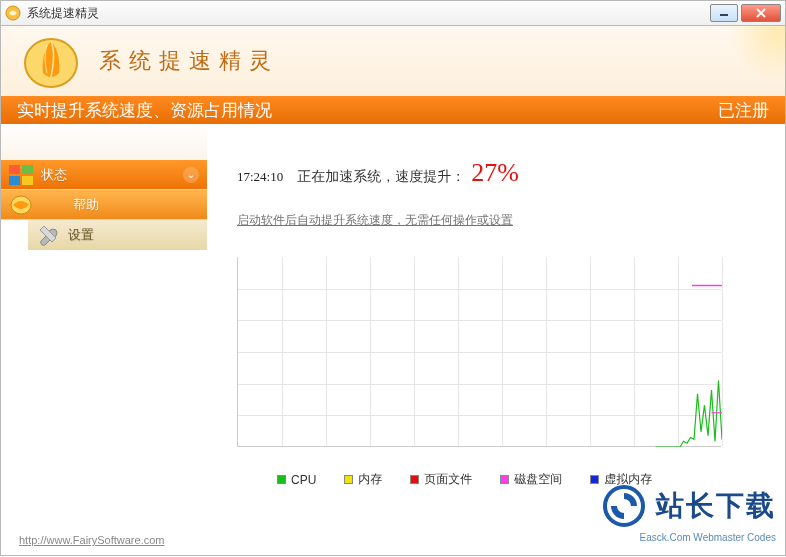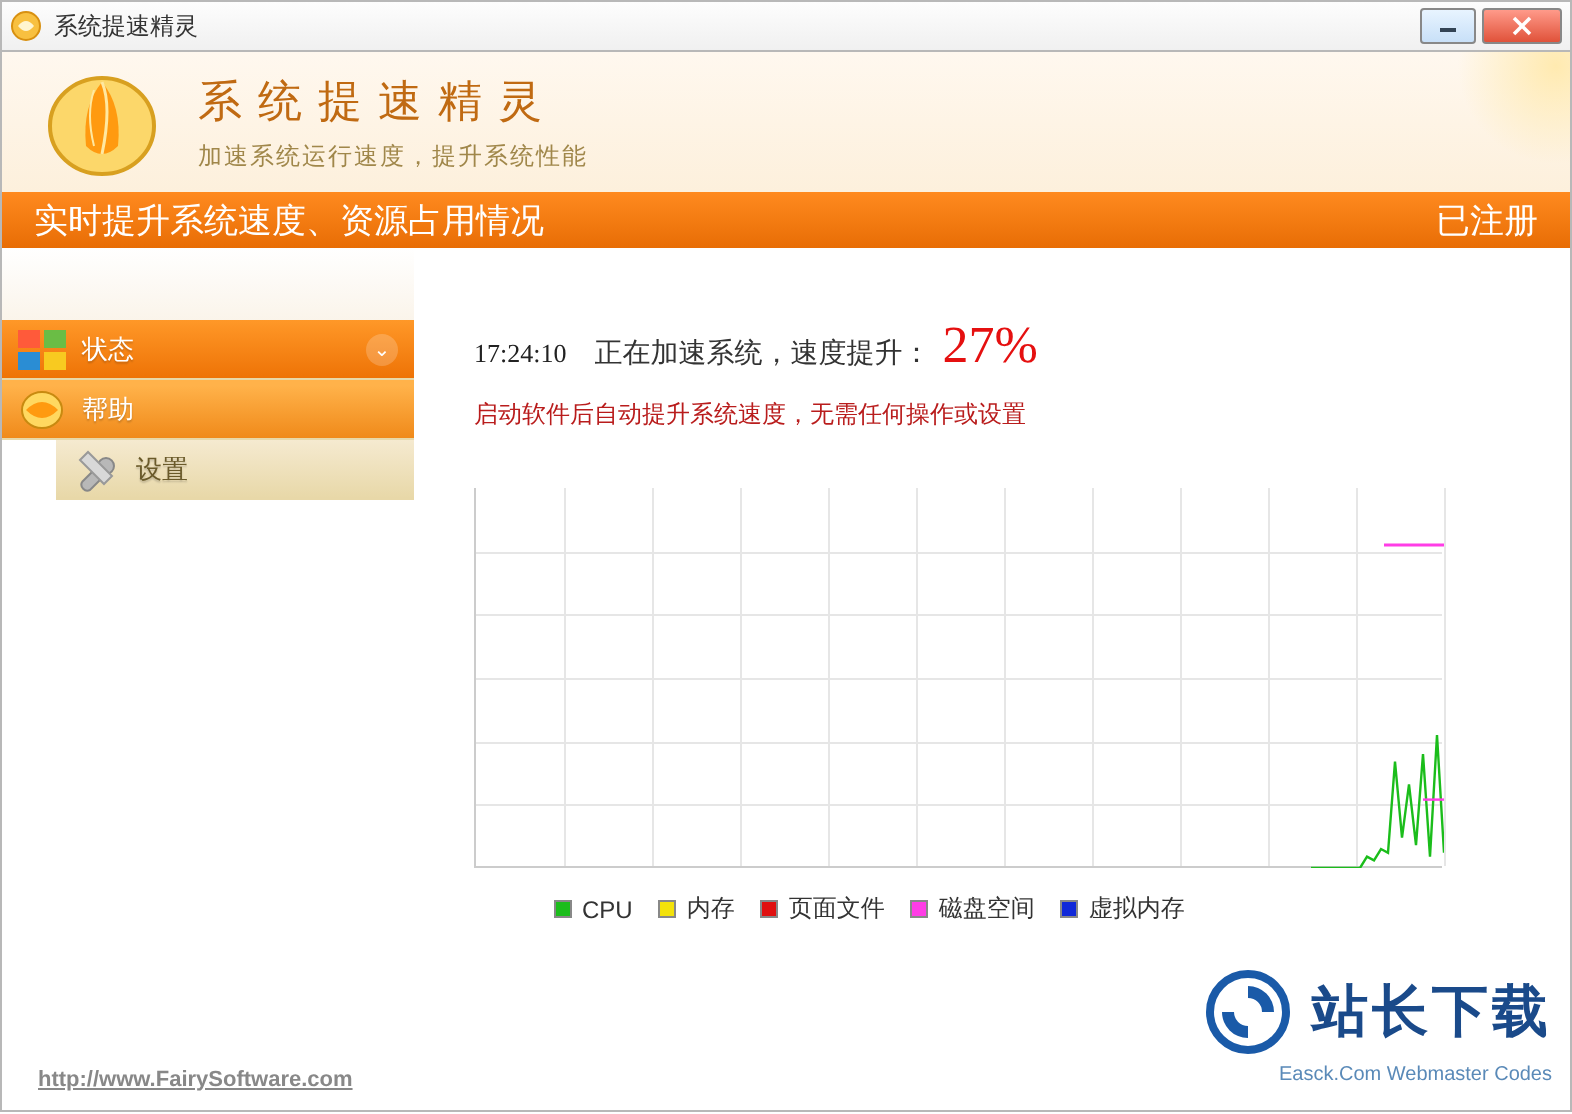--- a/index.html
+++ b/index.html
@@ -23,41 +23,41 @@
 
 .statusbar { height: 28px; background: linear-gradient(#ff8a1f, #e86d05); color: #fff; display: flex; align-items: center; padding: 0 16px; font-size: 17px; }
 .statusbar .left { flex: 1; }
 .statusbar .right { }
 
 .body { display: flex; height: 402px; }
 
 .sidebar { width: 206px; background: linear-gradient(#fff, #faf3e8 40px, #fff 60px); overflow: hidden; }
 .nav-item { height: 30px; display: flex; align-items: center; border-bottom: 1px solid #e8d8a8; color: #fff; font-size: 13px; position: relative; cursor: pointer; }
 .nav-item.active { background: linear-gradient(#ff9828, #ee7306); margin-top: 36px; }
-.nav-item.help { background: linear-gradient(#ffb24a 10%, #f08a1a ); }
+.nav-item.help { background: linear-gradient(#ffb24a 10%, #f08a1a ); gap: 32px; }
 .nav-item .nicon { width: 40px; height: 30px; display: flex; align-items: center; justify-content: center; }
 .nav-item .nlabel { flex: 1; text-shadow: 0 1px 1px rgba(0,0,0,0.2); }
 .nav-item .chev { width: 16px; height: 16px; border-radius: 50%; background: #fff3; margin-right: 8px; display: flex; align-items: center; justify-content: center; color: #fff; font-size: 10px; }
 
 .main { flex: 1; padding: 10px 24px 0 30px; position: relative; }
 .msg-line { display: flex; align-items: baseline; margin-top: 24px; }
 .time { font-size: 13px; color: #222; font-family: SimSun, serif; }
 .msg-text { font-size: 14px; color: #333; margin-left: 14px; font-family: SimSun, serif; }
 .boost { font-size: 26px; color: #e51010; font-family: "Times New Roman", serif; margin-left: 6px; }
-.sub-msg { font-size: 12px; color: #b91c1c; margin-top: 11px; font-family: SimSun, serif; }
+.sub-msg { font-size: 12px; color: #737373; margin-top: 24px; font-family: SimSun, serif; text-decoration: underline; }
 
 .chart { margin-top: 28px; width: 484px; height: 190px; position: relative; border-left: 1px solid #ccc; border-bottom: 1px solid #ccc; }
 .chart .hline { position: absolute; left: 0; right: 0; border-top: 1px solid #e6e6e6; }
 .chart .vline { position: absolute; top: 0; bottom: 0; border-left: 1px solid #e6e6e6; }
 
-.legend { display: flex; gap: 13px; margin-top: 12px; align-items: center; font-size: 12px; color: #333; padding-left: 40px; }
+.legend { display: flex; gap: 28px; margin-top: 24px; align-items: center; font-size: 12px; color: #333; padding-left: 40px; }
 .legend .item { display: flex; align-items: center; gap: 5px; }
 .legend .sw { width: 9px; height: 9px; border: 1px solid #888; }
 
-.footer { height: 28px; display: flex; align-items: center; padding: 0 18px; font-size: 11px; color: #888; font-weight: bold; }
+.footer { height: 28px; display: flex; align-items: center; padding: 0 18px; font-size: 11px; color: #888; }
 .footer .url { flex: 1; text-decoration: underline; }
 
 .watermark { position: absolute; right: 10px; bottom: 30px; display: flex; align-items: center; gap: 11px; }
 .watermark .wicon { width: 42px; height: 42px; }
 .watermark .wtext { font-size: 28px; font-weight: 700; color: #1a4a8a; letter-spacing: 2px; }
 .watermark .wsub { position: absolute; right: 0; bottom: -16px; font-size: 10px; color: #5a8ab8; white-space: nowrap; }
 </style>
 </head>
 <body>
 
@@ -90,21 +90,20 @@
     <span class="logo-orb">
       <svg viewBox="0 0 60 56">
         <ellipse cx="30" cy="30" rx="26" ry="24" fill="#fcd76a" stroke="#d8a020" stroke-width="2"></ellipse>
         <path d="M30 8 Q20 20 22 40 Q30 48 38 40 Q40 20 30 8" fill="#ff9a10"></path>
         <path d="M30 8 Q35 20 30 44" stroke="#ffe8a0" stroke-width="1.5" fill="none"></path>
         <path d="M26 12 Q22 24 26 40" stroke="#ffe8a0" stroke-width="1" fill="none"></path>
       </svg>
     </span>
     <div>
       <div class="brand-title">系统提速精灵</div>
-      <div class="brand-sub">加速系统运行速度，提升系统性能</div>
     </div>
     <div class="header-corner"></div>
   </div>
 
   <div class="statusbar">
     <span class="left">实时提升系统速度、资源占用情况</span>
     <span class="right">已注册</span>
   </div>
 
   <div class="body">

